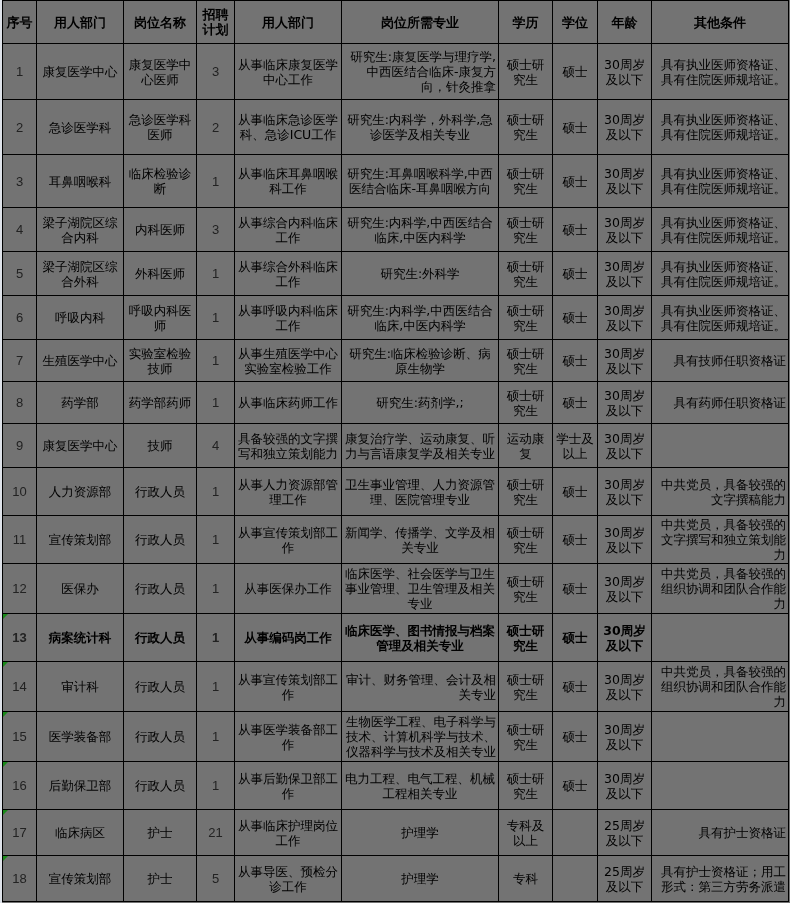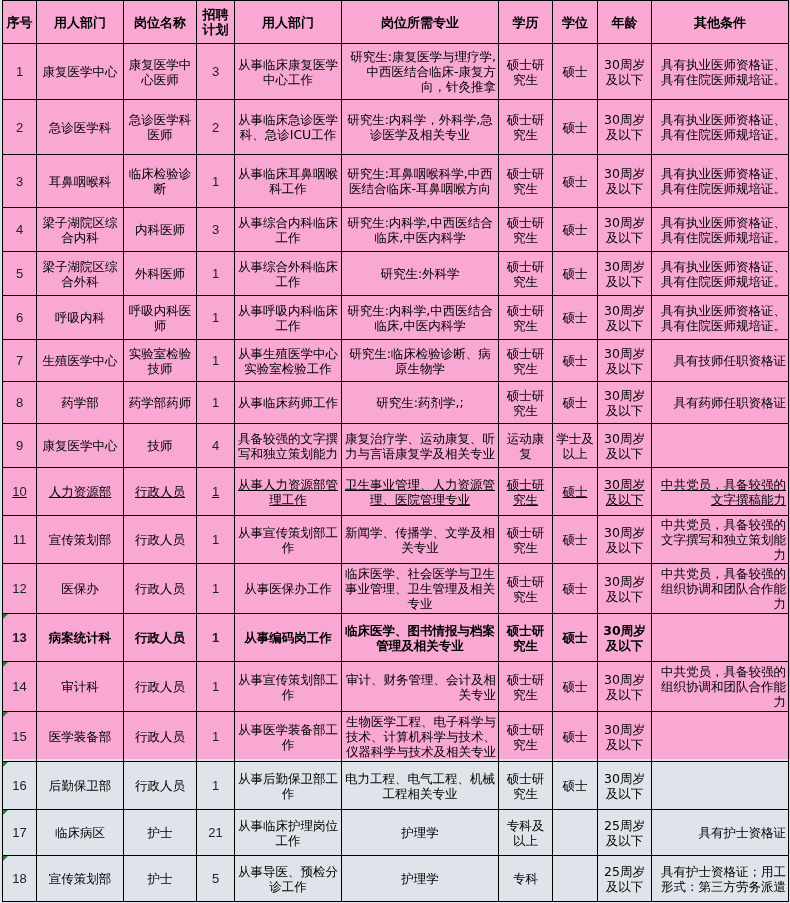--- a/index.html
+++ b/index.html
@@ -1,17 +1,17 @@
 <!DOCTYPE html>
 <html><head>
 <meta charset="utf-8">
 <style>
   html, body { margin:0; padding:0; background:#dfe3ea; }
   body { width:790px; height:903px; overflow:hidden; position:relative; font-family:"DejaVu Sans", "Liberation Sans", sans-serif; }
-  .sheet { position:absolute; left:2px; top:0; width:788px; height:759px; background:#f9a8d4; }
+  .sheet { position:absolute; left:2px; top:0; width:788px; height:903px; background:#737373; }
   table { border-collapse:collapse; table-layout:fixed; position:absolute; left:0; top:0; }
   td, th { border:1px solid #000; padding:0 2px; font-size:12.5px; line-height:15px; color:#000; text-align:center; vertical-align:middle; overflow:hidden; word-break:break-all; position:relative; }
   th { font-weight:bold; font-size:13px; }
   td.num { color:#222; font-family:"Liberation Sans", sans-serif; font-size:13px; }
   td.left { text-align:right; }
   .tri { position:absolute; left:0; top:0; width:0; height:0; border-top:5px solid #1a8a1a; border-right:5px solid transparent; }
 </style>
 </head>
 <body>
 
@@ -145,21 +145,21 @@
           <td><span>康复医学中心</span></td>
           <td><span>技师</span></td>
           <td class="num"><span>4</span></td>
           <td><span>具备较强的文字撰写和独立策划能力</span></td>
           <td><span>康复治疗学、运动康复、听力与言语康复学及相关专业</span></td>
           <td><span>运动康复</span></td>
           <td><span>学士及以上</span></td>
           <td><span>30周岁及以下</span></td>
           <td class="left"><span></span></td>
         </tr>
-        <tr style="height: 48px; text-decoration: underline;">
+        <tr style="height: 48px;">
           <td class="num"><span>10</span></td>
           <td><span>人力资源部</span></td>
           <td><span>行政人员</span></td>
           <td class="num"><span>1</span></td>
           <td><span>从事人力资源部管理工作</span></td>
           <td><span>卫生事业管理、人力资源管理、医院管理专业</span></td>
           <td><span>硕士研究生</span></td>
           <td><span>硕士</span></td>
           <td><span>30周岁及以下</span></td>
           <td class="left"><span>中共党员，具备较强的文字撰稿能力</span></td>

